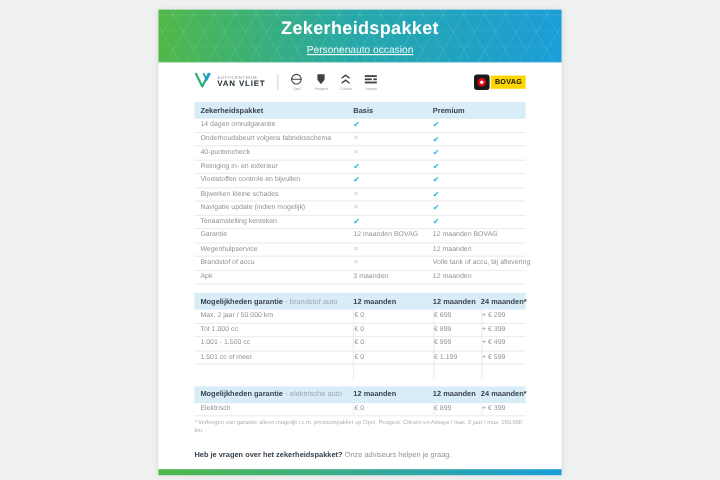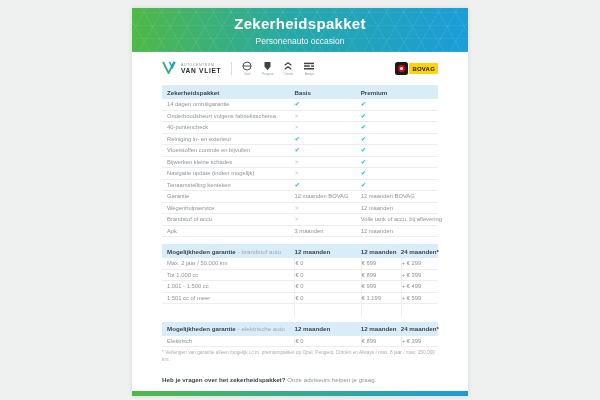--- a/index.html
+++ b/index.html
@@ -24,21 +24,21 @@
     position: relative; overflow: hidden;
   }
   .banner::before {
     content: ""; position: absolute; inset: 0; pointer-events: none;
     background-image:
       repeating-linear-gradient(60deg,  rgba(255,255,255,0.07) 0 1px, transparent 1px 15px),
       repeating-linear-gradient(-60deg, rgba(255,255,255,0.07) 0 1px, transparent 1px 15px),
       repeating-linear-gradient(0deg,   rgba(255,255,255,0.05) 0 1px, transparent 1px 13px);
   }
   .banner-title { color: #fff; font-weight: bold; font-size: 15px; letter-spacing: 0.3px; position: relative; }
-  .banner-subtitle { color: rgba(255,255,255,0.92); font-size: 8.5px; margin-top: 4px; position: relative; }
+  .banner-subtitle { color: rgba(255,255,255,0.92); font-size: 8.5px; margin-top: 4px; position: relative; text-decoration: underline; }
   
   .logo-row { height: 33px; margin: 0 30px; display: flex; align-items: center; }
   .vv { display: flex; align-items: center; gap: 4px; }
   .vv-text .l1 { font-size: 3.6px; letter-spacing: 0.5px; color: #8a9298; }
   .vv-text .l2 { font-size: 6.6px; font-weight: bold; color: #222b31; letter-spacing: 0.7px; }
   .logo-divider { width: 1px; height: 13px; background: #d8dbdd; margin: 0 10px; }
   .brands { display: flex; gap: 10px; align-items: flex-start; }
   .brand { display: flex; flex-direction: column; align-items: center; gap: 1px; }
   .brand-label { font-size: 3px; color: #9aa0a5; }
   .flex-spacer { flex: 1; }

